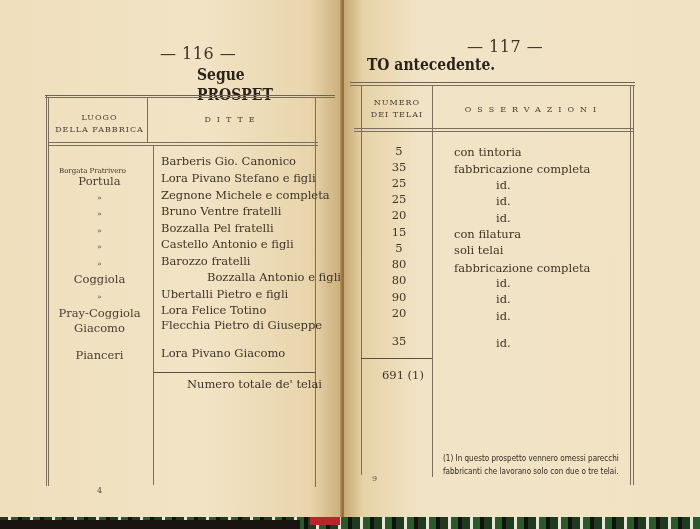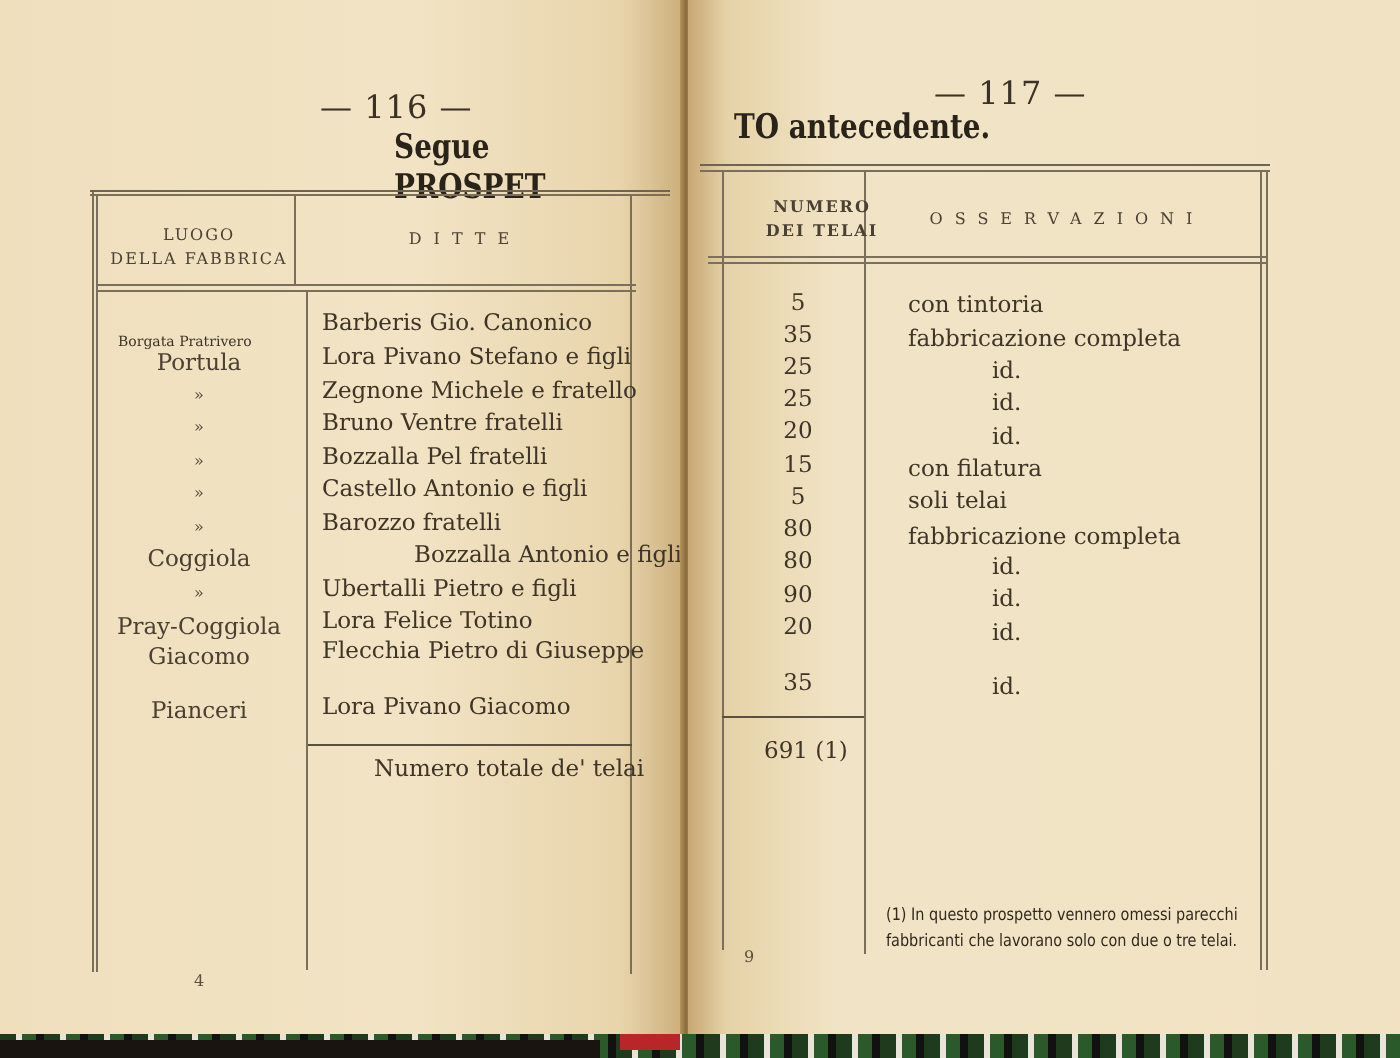--- a/index.html
+++ b/index.html
@@ -74,21 +74,21 @@
       </div>
       <div class="cell colhead spaced" style="left:150px;top:114px;width:165px;">DITTE</div>
 
       <div class="cell" style="left:59px;top:158px;"><span class="luogo-small">Borgata Pratrivero</span></div>
       <div class="cell row-text" style="left:161px;top:154px;">Barberis Gio. Canonico</div>
 
       <div class="cell luogo" style="left:52px;top:174px;">Portula</div>
       <div class="cell row-text" style="left:161px;top:171px;">Lora Pivano Stefano e figli</div>
 
       <div class="cell luogo tiny" style="left:52px;top:193px;">»</div>
-      <div class="cell row-text" style="left:161px;top:188px;">Zegnone Michele e fratello</div>
+      <div class="cell row-text" style="left:161px;top:188px;">Zegnone Michele e completa</div>
 
       <div class="cell luogo tiny" style="left:52px;top:209px;">»</div>
       <div class="cell row-text" style="left:161px;top:204px;">Bruno Ventre fratelli</div>
 
       <div class="cell luogo tiny" style="left:52px;top:226px;">»</div>
       <div class="cell row-text" style="left:161px;top:221px;">Bozzalla Pel fratelli</div>
 
       <div class="cell luogo tiny" style="left:52px;top:242px;">»</div>
       <div class="cell row-text" style="left:161px;top:237px;">Castello Antonio e figli</div>
 
@@ -126,21 +126,21 @@
       <div class="hline" style="left:6px;top:82px;width:285px;background:#6f6453;"></div>
       <div class="hline" style="left:6px;top:85px;width:285px;"></div>
       <div class="hline" style="left:10px;top:128px;width:280px;"></div>
       <div class="hline" style="left:10px;top:131px;width:280px;"></div>
       <div class="vline" style="left:17px;top:85px;height:390px;"></div>
       <div class="vline" style="left:88px;top:85px;height:392px;"></div>
       <div class="vline" style="left:286px;top:85px;height:400px;"></div>
       <div class="vline" style="left:289px;top:85px;height:400px;"></div>
       <div class="hline" style="left:17px;top:358px;width:71px;background:#5a5040;"></div>
 
-      <div class="cell colhead" style="left:32px;top:97px;width:70px;font-weight:bold;">
+      <div class="cell colhead" style="left:18px;top:97px;width:70px;">
         <div>NUMERO</div>
         <div>DEI TELAI</div>
       </div>
       <div class="cell colhead spaced" style="left:92px;top:104px;width:195px;">OSSERVAZIONI</div>
 
       <div class="cell num" style="left:25px;top:144px;">5</div>
       <div class="cell row-text" style="left:110px;top:145px;">con tintoria</div>
 
       <div class="cell num" style="left:25px;top:160px;">35</div>
       <div class="cell row-text" style="left:110px;top:162px;">fabbricazione completa</div>

